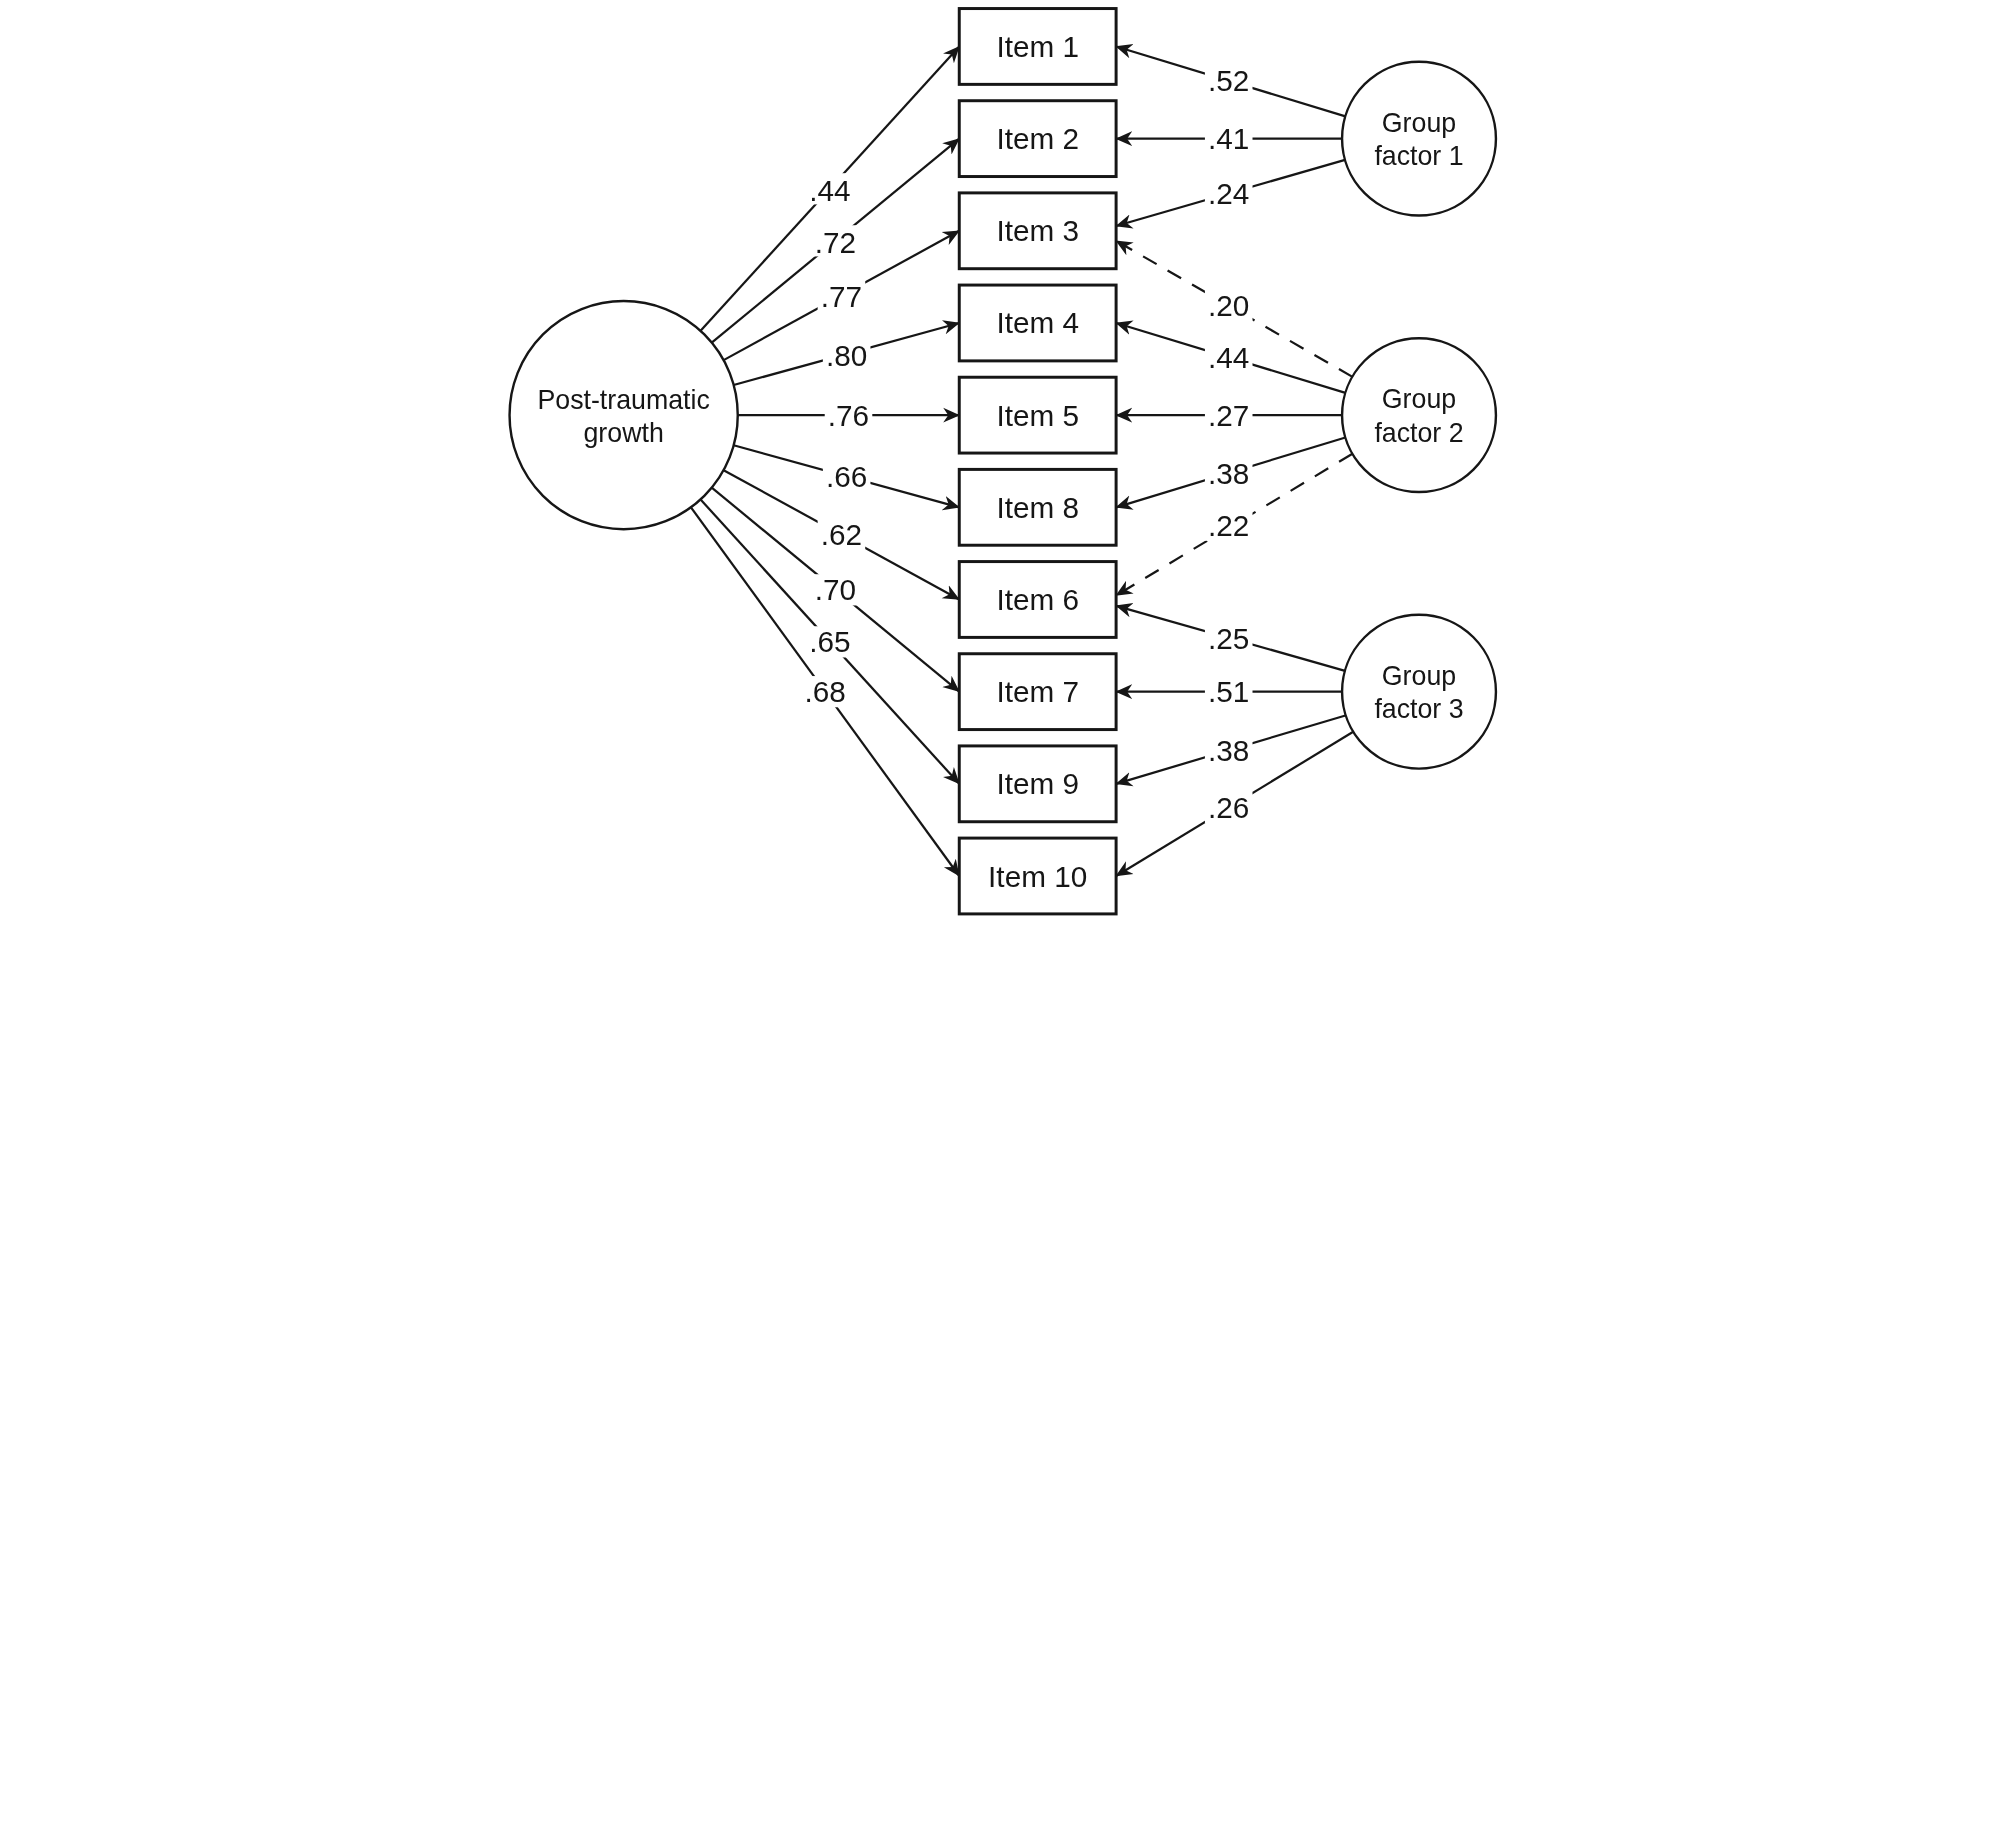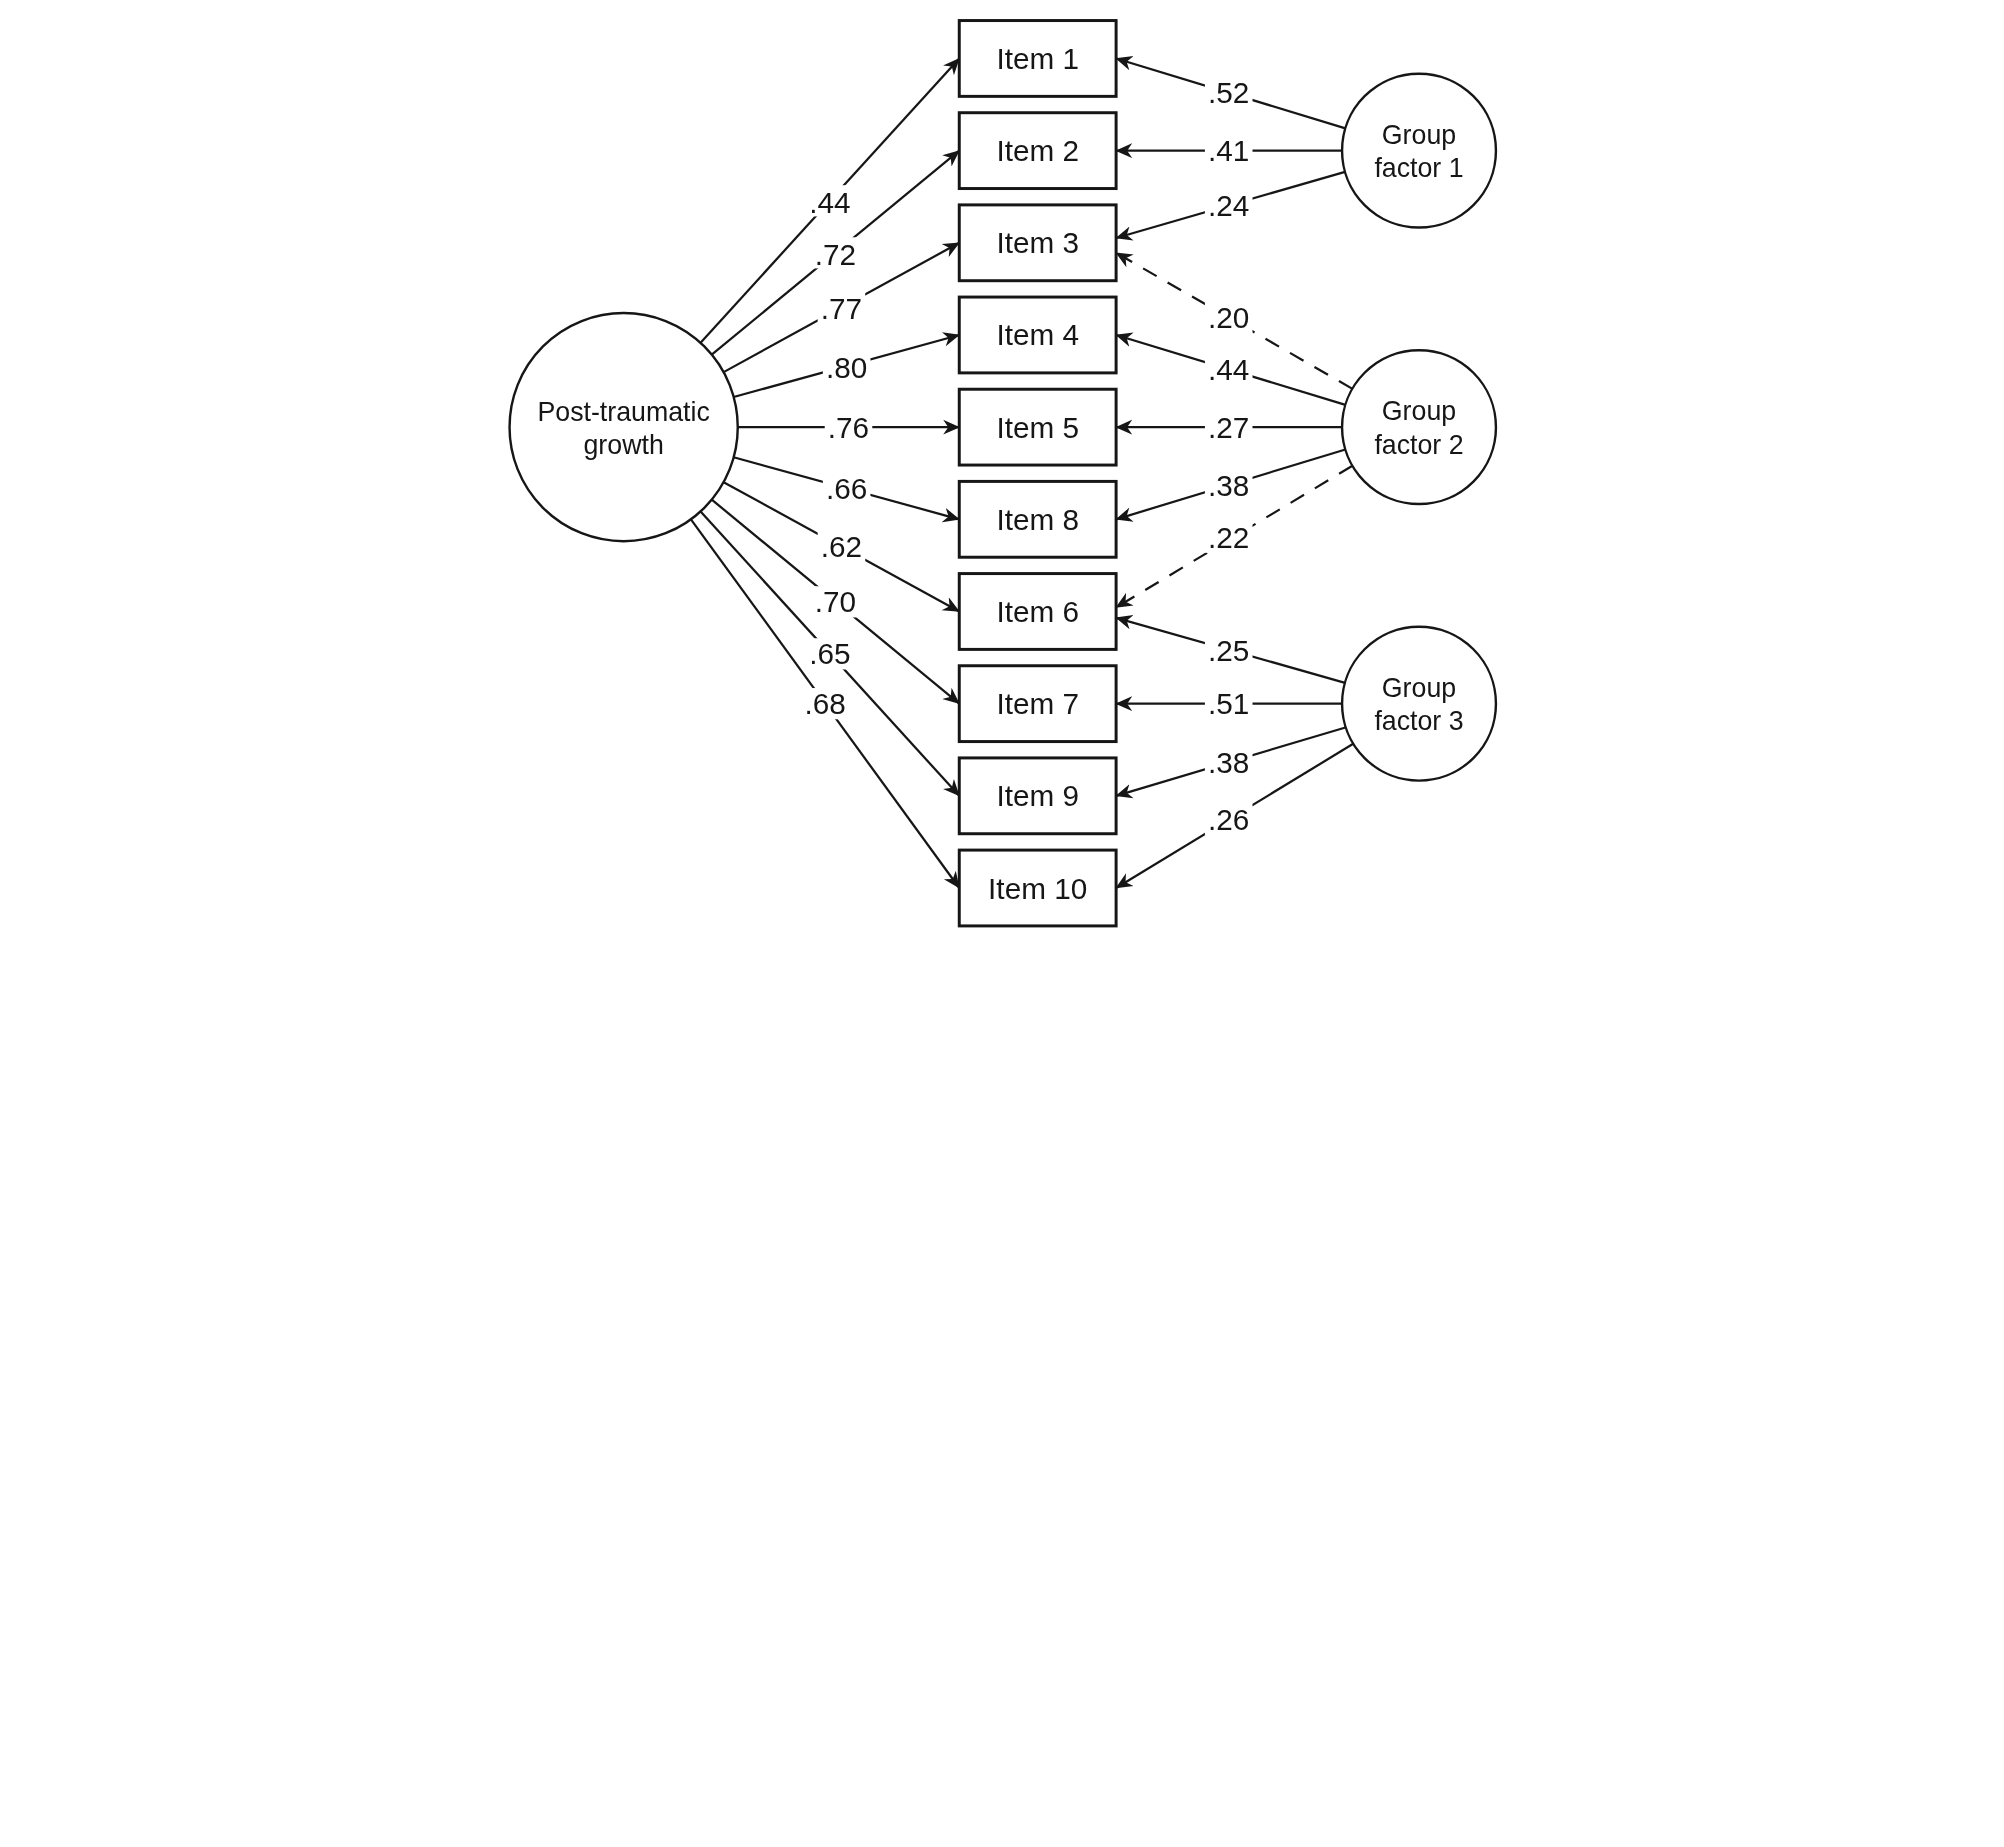--- a/index.html
+++ b/index.html
@@ -2,21 +2,21 @@
 <html style="font-size:12px"><head>
 <meta charset="utf-8">
 <style>
   html, body {
     margin: 0;
     padding: 0;
     background: #ffffff;
   }
   .figure-wrap {
     max-width: 1002px;
-    margin: 12px auto;
+    margin: 0 auto;
     background: #ffffff;
   }
   svg {
     display: block;
     width: 100%;
     height: auto;
   }
   .edge {
     stroke: #161616;
     stroke-width: 6;

